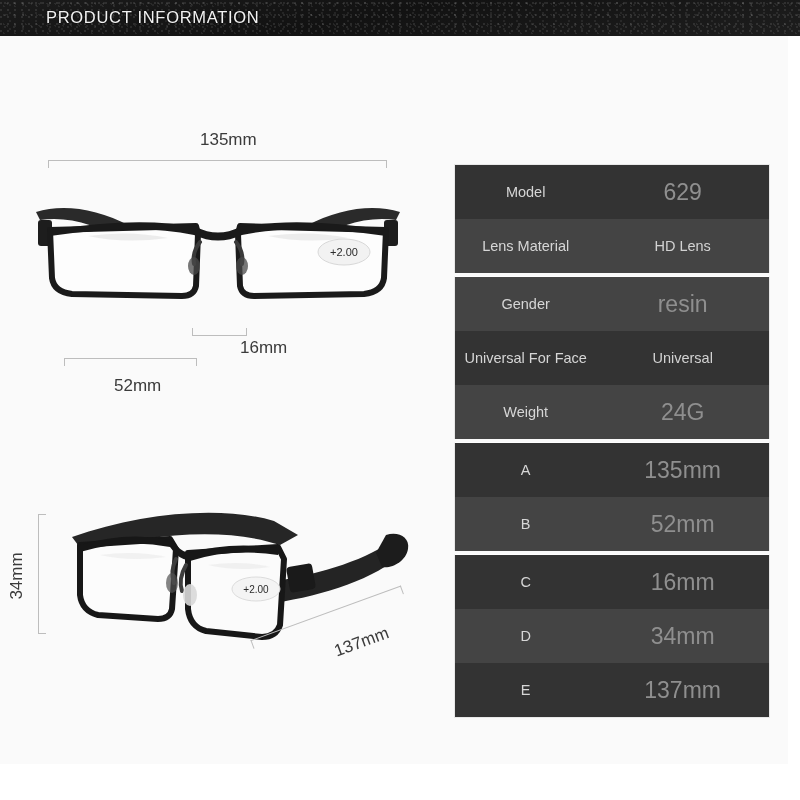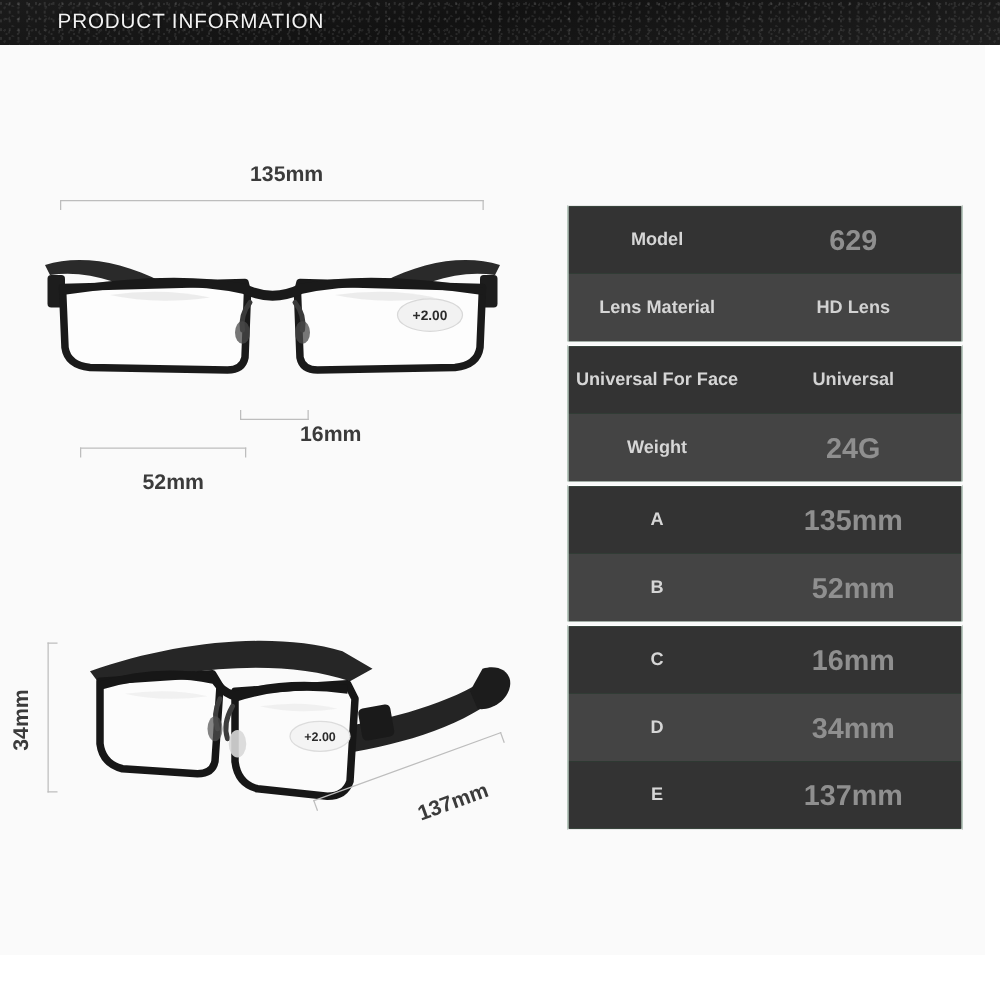--- a/index.html
+++ b/index.html
@@ -45,21 +45,20 @@
     white-space: nowrap;
     text-shadow: 0 0 2px rgba(0,0,0,0.9);
   }
 
   
   .content {
     position: absolute;
     left: 0; top: 36px;
     width: 788px; height: 728px;
     background: #fafafa;
-    font-weight: bold;
   }
 
   
   .dim-label {
     position: absolute;
     color: #3b3b3b;
     font-size: 17px;
     white-space: nowrap;
     font-family: "Liberation Sans", sans-serif;
   }
@@ -114,21 +113,21 @@
 
   
   .spec-table {
     position: absolute;
     left: 428px; top: 128px;
     width: 342px;
   }
   .spec-group {
     border: 1px solid #e8e8e8;
     border-bottom: none;
-    background: #14532d;
+    background: #f97316;
     margin-left: 26px;
   }
   .spec-group.last { border-bottom: 1px solid #e8e8e8; }
   .spec-group + .spec-group { margin-top: 3px; border-top: 1px solid #ffffff; }
 
   .spec-row {
     display: flex;
     align-items: center;
     height: 54px;
     box-sizing: border-box;
@@ -254,20 +253,24 @@
           <div class="spec-row dark">
             <div class="spec-label">Model</div>
             <div class="spec-value">629</div>
           </div>
           <div class="spec-row light">
             <div class="spec-label">Lens Material</div>
             <div class="spec-value sm">HD Lens</div>
           </div>
         </div>
         <div class="spec-group">
+          <div class="spec-row light">
+            <div class="spec-label">Gender</div>
+            <div class="spec-value">resin</div>
+          </div>
           <div class="spec-row dark">
             <div class="spec-label">Universal For Face</div>
             <div class="spec-value sm">Universal</div>
           </div>
           <div class="spec-row light">
             <div class="spec-label">Weight</div>
             <div class="spec-value">24G</div>
           </div>
         </div>
         <div class="spec-group">

